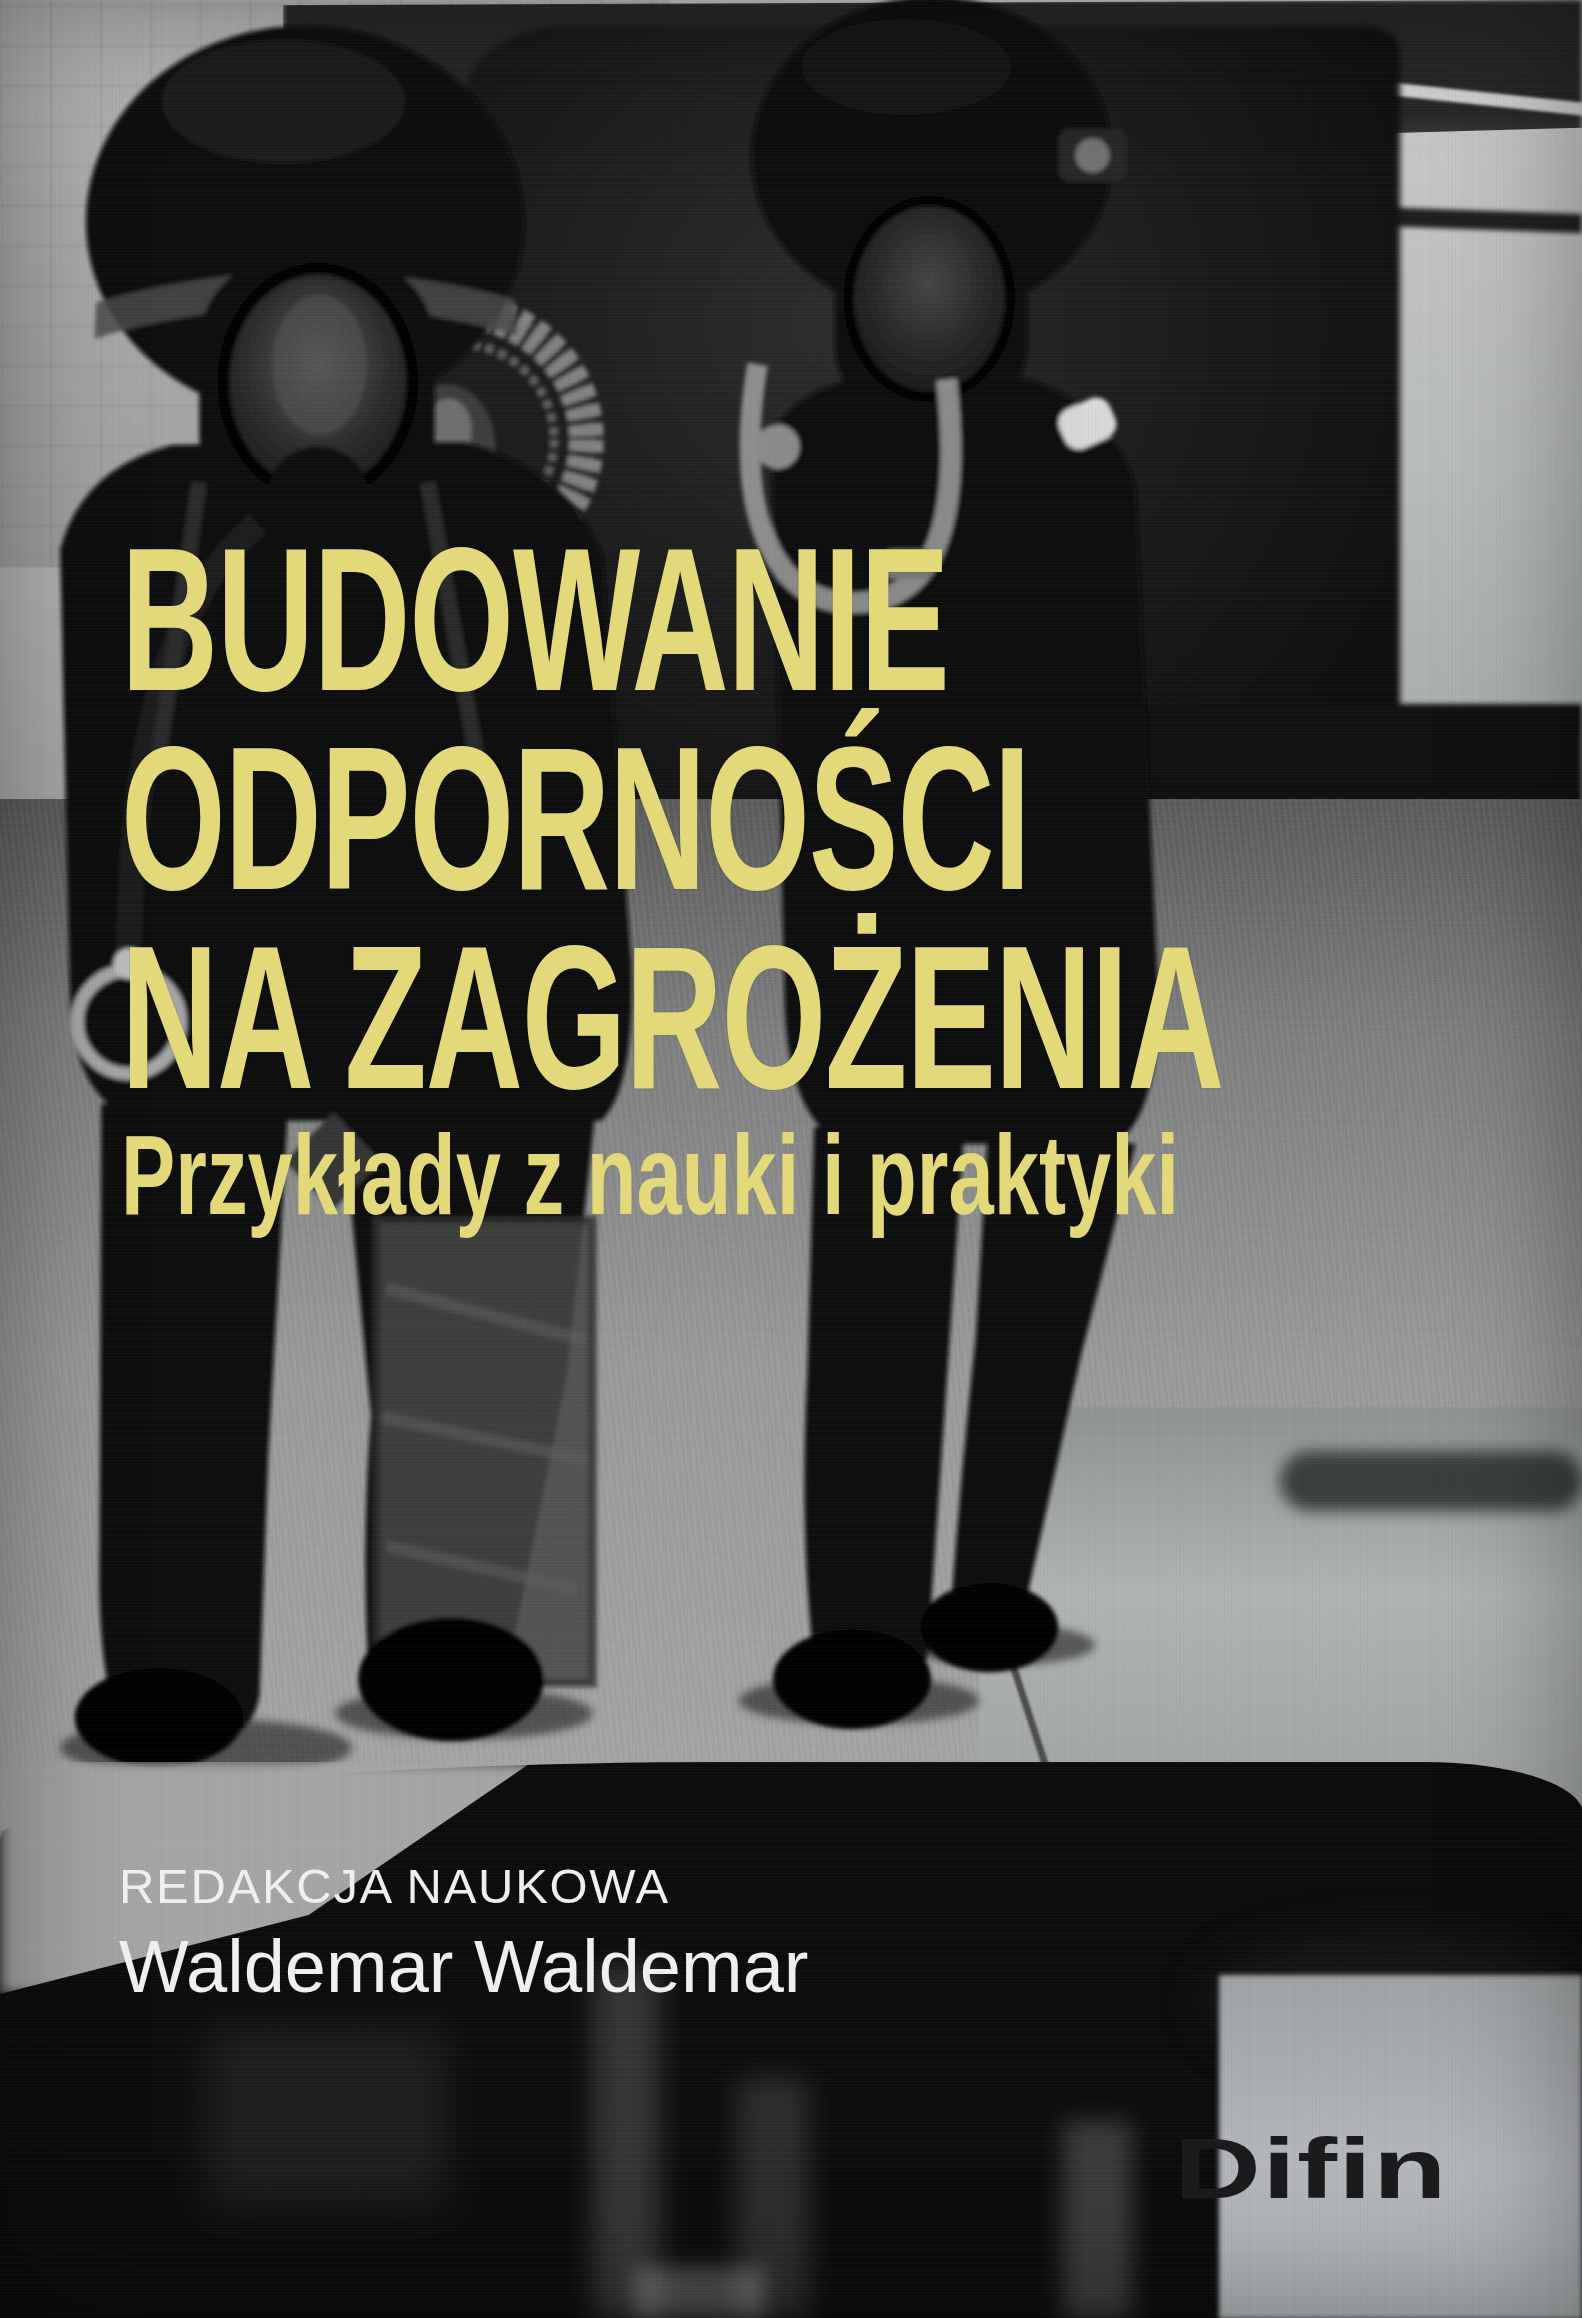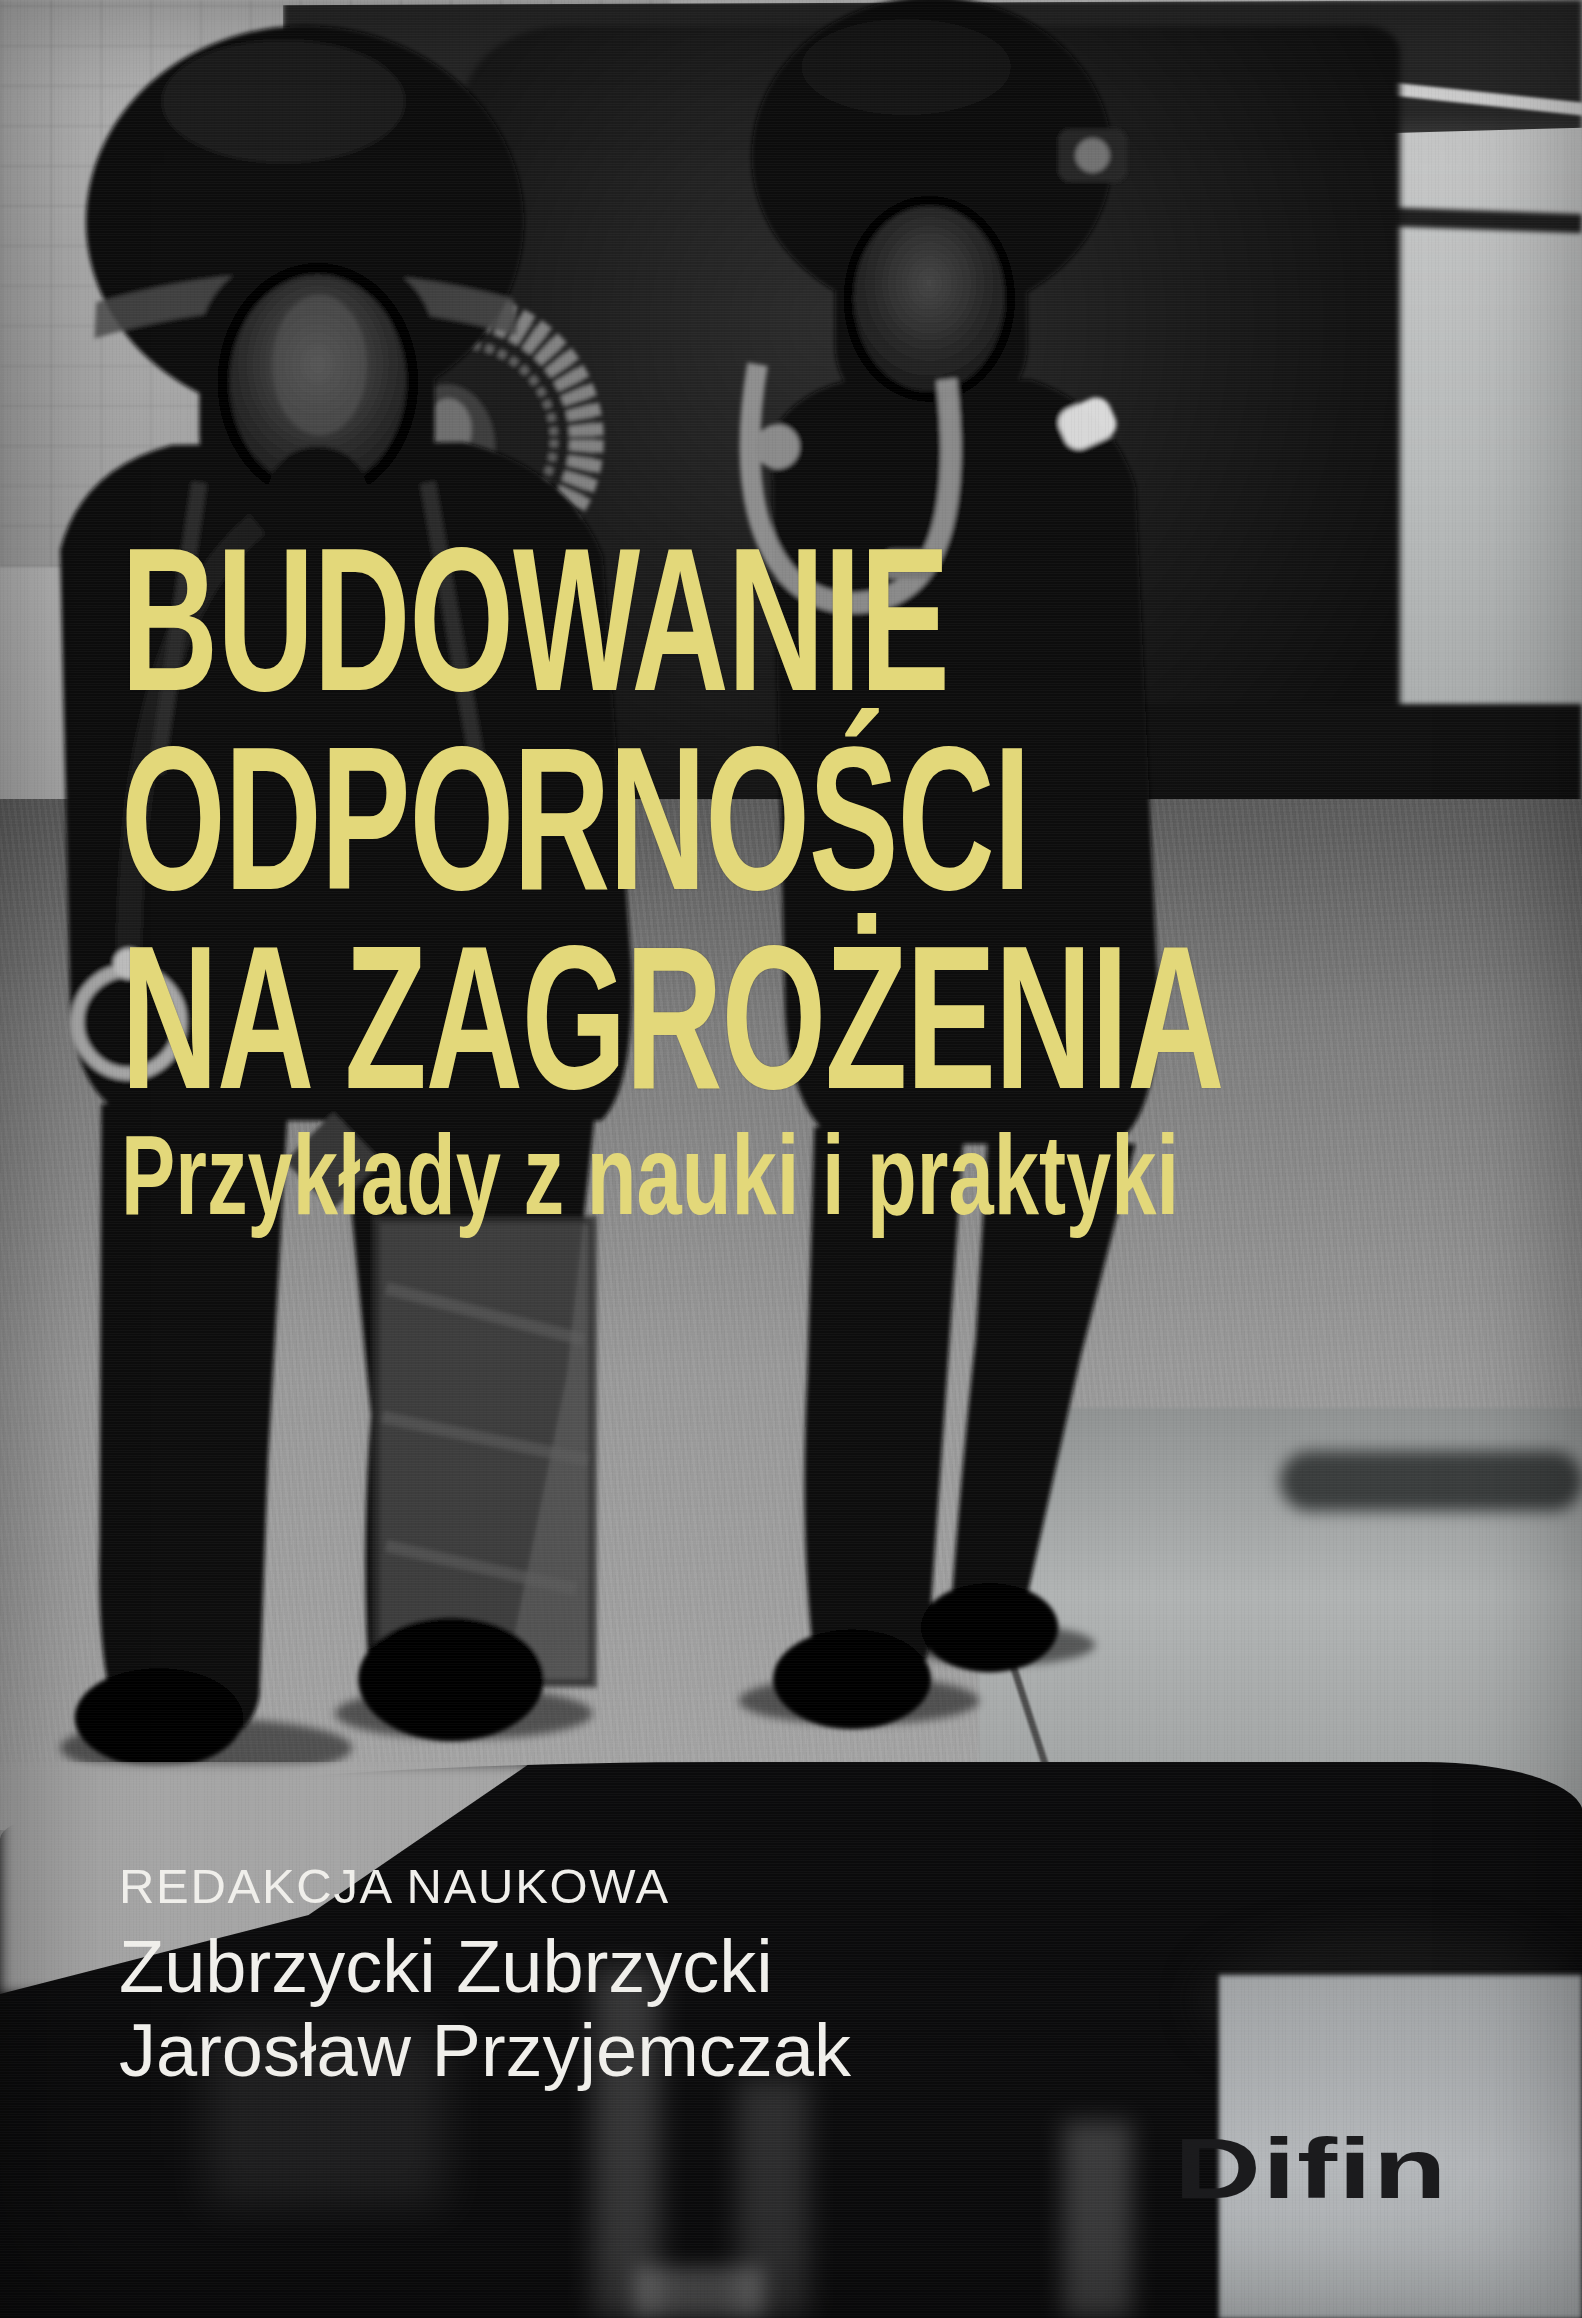--- a/index.html
+++ b/index.html
@@ -227,18 +227,17 @@
 
   <div class="grain"></div>
   <div class="vignette"></div>
 
   <div class="title-line t1">BUDOWANIE</div>
   <div class="title-line t2">ODPORNOŚCI</div>
   <div class="title-line t3">NA ZAGROŻENIA</div>
   <div class="subtitle">Przykłady z nauki i praktyki</div>
 
   <div class="editors-label">REDAKCJA NAUKOWA</div>
-  <div class="editor e1">Zubrzycki Zubrzycki</div>
-  <div class="editor e2">Jarosław Przyjemczak</div>
+  <div class="editor e1">Waldemar Waldemar</div>
 
   <div class="publisher">Difin</div>
 </div>
 
 
 </body></html>

